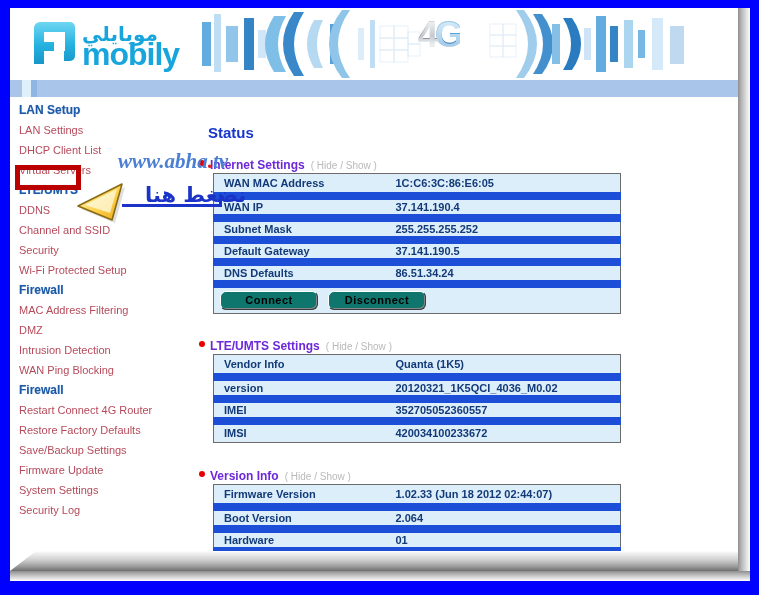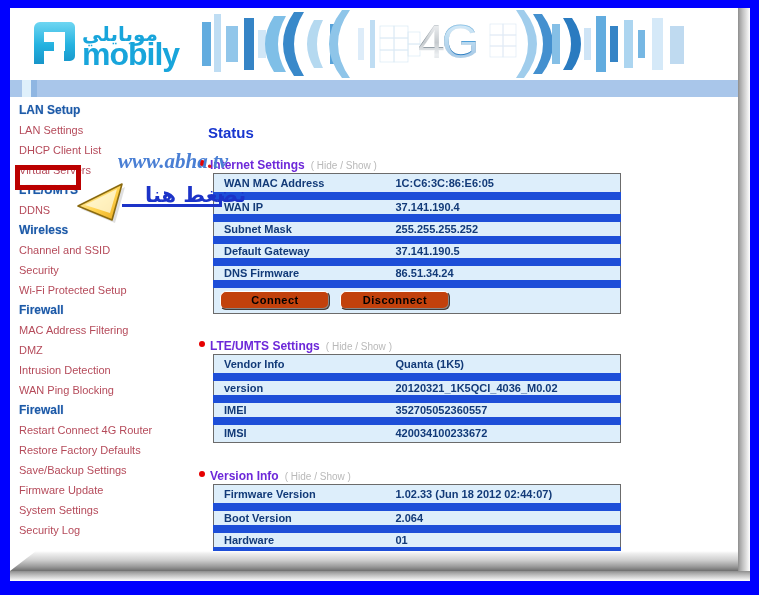--- a/index.html
+++ b/index.html
@@ -72,21 +72,21 @@
   }
   #banner-art {
     position: absolute;
     left: 180px; top: 0;
     width: 548px; height: 72px;
     overflow: hidden;
   }
   #four-g {
     position: absolute;
     left: 228px; top: 6px;
-    font-size: 48px; font-weight: normal;
+    font-size: 36px; font-weight: bold;
     font-family: "Liberation Sans", sans-serif;
     letter-spacing: -3px;
     background: linear-gradient(to bottom,#ffffff 0%,#b9c0c6 28%,#6f7b85 52%,#cfd6dc 74%,#8e99a3 100%);
     -webkit-background-clip: text; background-clip: text;
     color: transparent;
     text-shadow: 0 1px 0 rgba(255,255,255,.6);
   }
   #four-g i { font-style: normal; color: transparent;
     background: linear-gradient(to bottom,#bfe0f5 0%,#59a9de 45%,#2b7ec4 75%,#7cc0ea 100%);
     -webkit-background-clip: text; background-clip: text; }
@@ -188,28 +188,28 @@
     padding: 0 0 0 10px;
     vertical-align: middle;
   }
   .tbl tr:last-child td { border-bottom: none; }
   .tbl td.k { width: 172px; }
   .tbl td.v { font-weight: bold; }
   .tbl td.btns { padding: 3px 0 3px 6px; height: 26px; }
 
   .btn3d {
     display: inline-block;
-    width: 110px; height: 19px;
+    width: 98px; height: 19px;
     line-height: 17px;
     text-align: center;
     font-size: 11px;
     font-family: "Liberation Sans", sans-serif;
     letter-spacing: 0.5px;
     color: #000000;
-    background: #c2410c;
+    background: #0f766e;
     border-top: 1px solid #ffffff;
     border-left: 1px solid #ffffff;
     border-right: 1px solid #3d3d3d;
     border-bottom: 1px solid #3d3d3d;
     box-shadow: inset -1px -1px 0 #868686;
     cursor: pointer;
     vertical-align: middle;
     border-radius: 6px;
   }
   .btn-gap { display: inline-block; width: 10px; }
@@ -365,21 +365,20 @@
       <div id="strip-lt2"></div>
     </div>
 
     <div id="sidebar">
         <div class="nav-head">LAN Setup</div>
         <div class="nav-item">LAN Settings</div>
         <div class="nav-item">DHCP Client List</div>
         <div class="nav-item">Virtual Servers</div>
         <div class="nav-head">LTE/UMTS</div>
         <div class="nav-item">DDNS</div>
-        <div class="nav-head">Wireless</div>
         <div class="nav-item">Channel and SSID</div>
         <div class="nav-item">Security</div>
         <div class="nav-item">Wi-Fi Protected Setup</div>
         <div class="nav-head">Firewall</div>
         <div class="nav-item">MAC Address Filtering</div>
         <div class="nav-item">DMZ</div>
         <div class="nav-item">Intrusion Detection</div>
         <div class="nav-item">WAN Ping Blocking</div>
         <div class="nav-head">Firewall</div>
         <div class="nav-item">Restart Connect 4G Router</div>
@@ -406,21 +405,21 @@
               </tr>
               <tr>
                 <td class="k">Subnet Mask</td>
                 <td class="v">255.255.255.252</td>
               </tr>
               <tr>
                 <td class="k">Default Gateway</td>
                 <td class="v">37.141.190.5</td>
               </tr>
               <tr>
-                <td class="k">DNS Firmware</td>
+                <td class="k">DNS Defaults</td>
                 <td class="v">86.51.34.24</td>
               </tr>
               <tr>
                 <td class="btns" colspan="2"><span class="btn3d">Connect</span><span class="btn-gap"></span><span class="btn3d">Disconnect</span></td>
               </tr>
             </tbody>
           </table>
         </div>
         <div class="section" style="top: 236px;">
           <div class="sec-head"><span class="sec-bullet"></span><span class="sec-title">LTE/UMTS Settings</span><span class="sec-toggle"><span>(</span> <span style="cursor: pointer;">Hide</span>  <span>/</span> <span style="cursor: pointer;">Show</span> <span>)</span></span></div>

